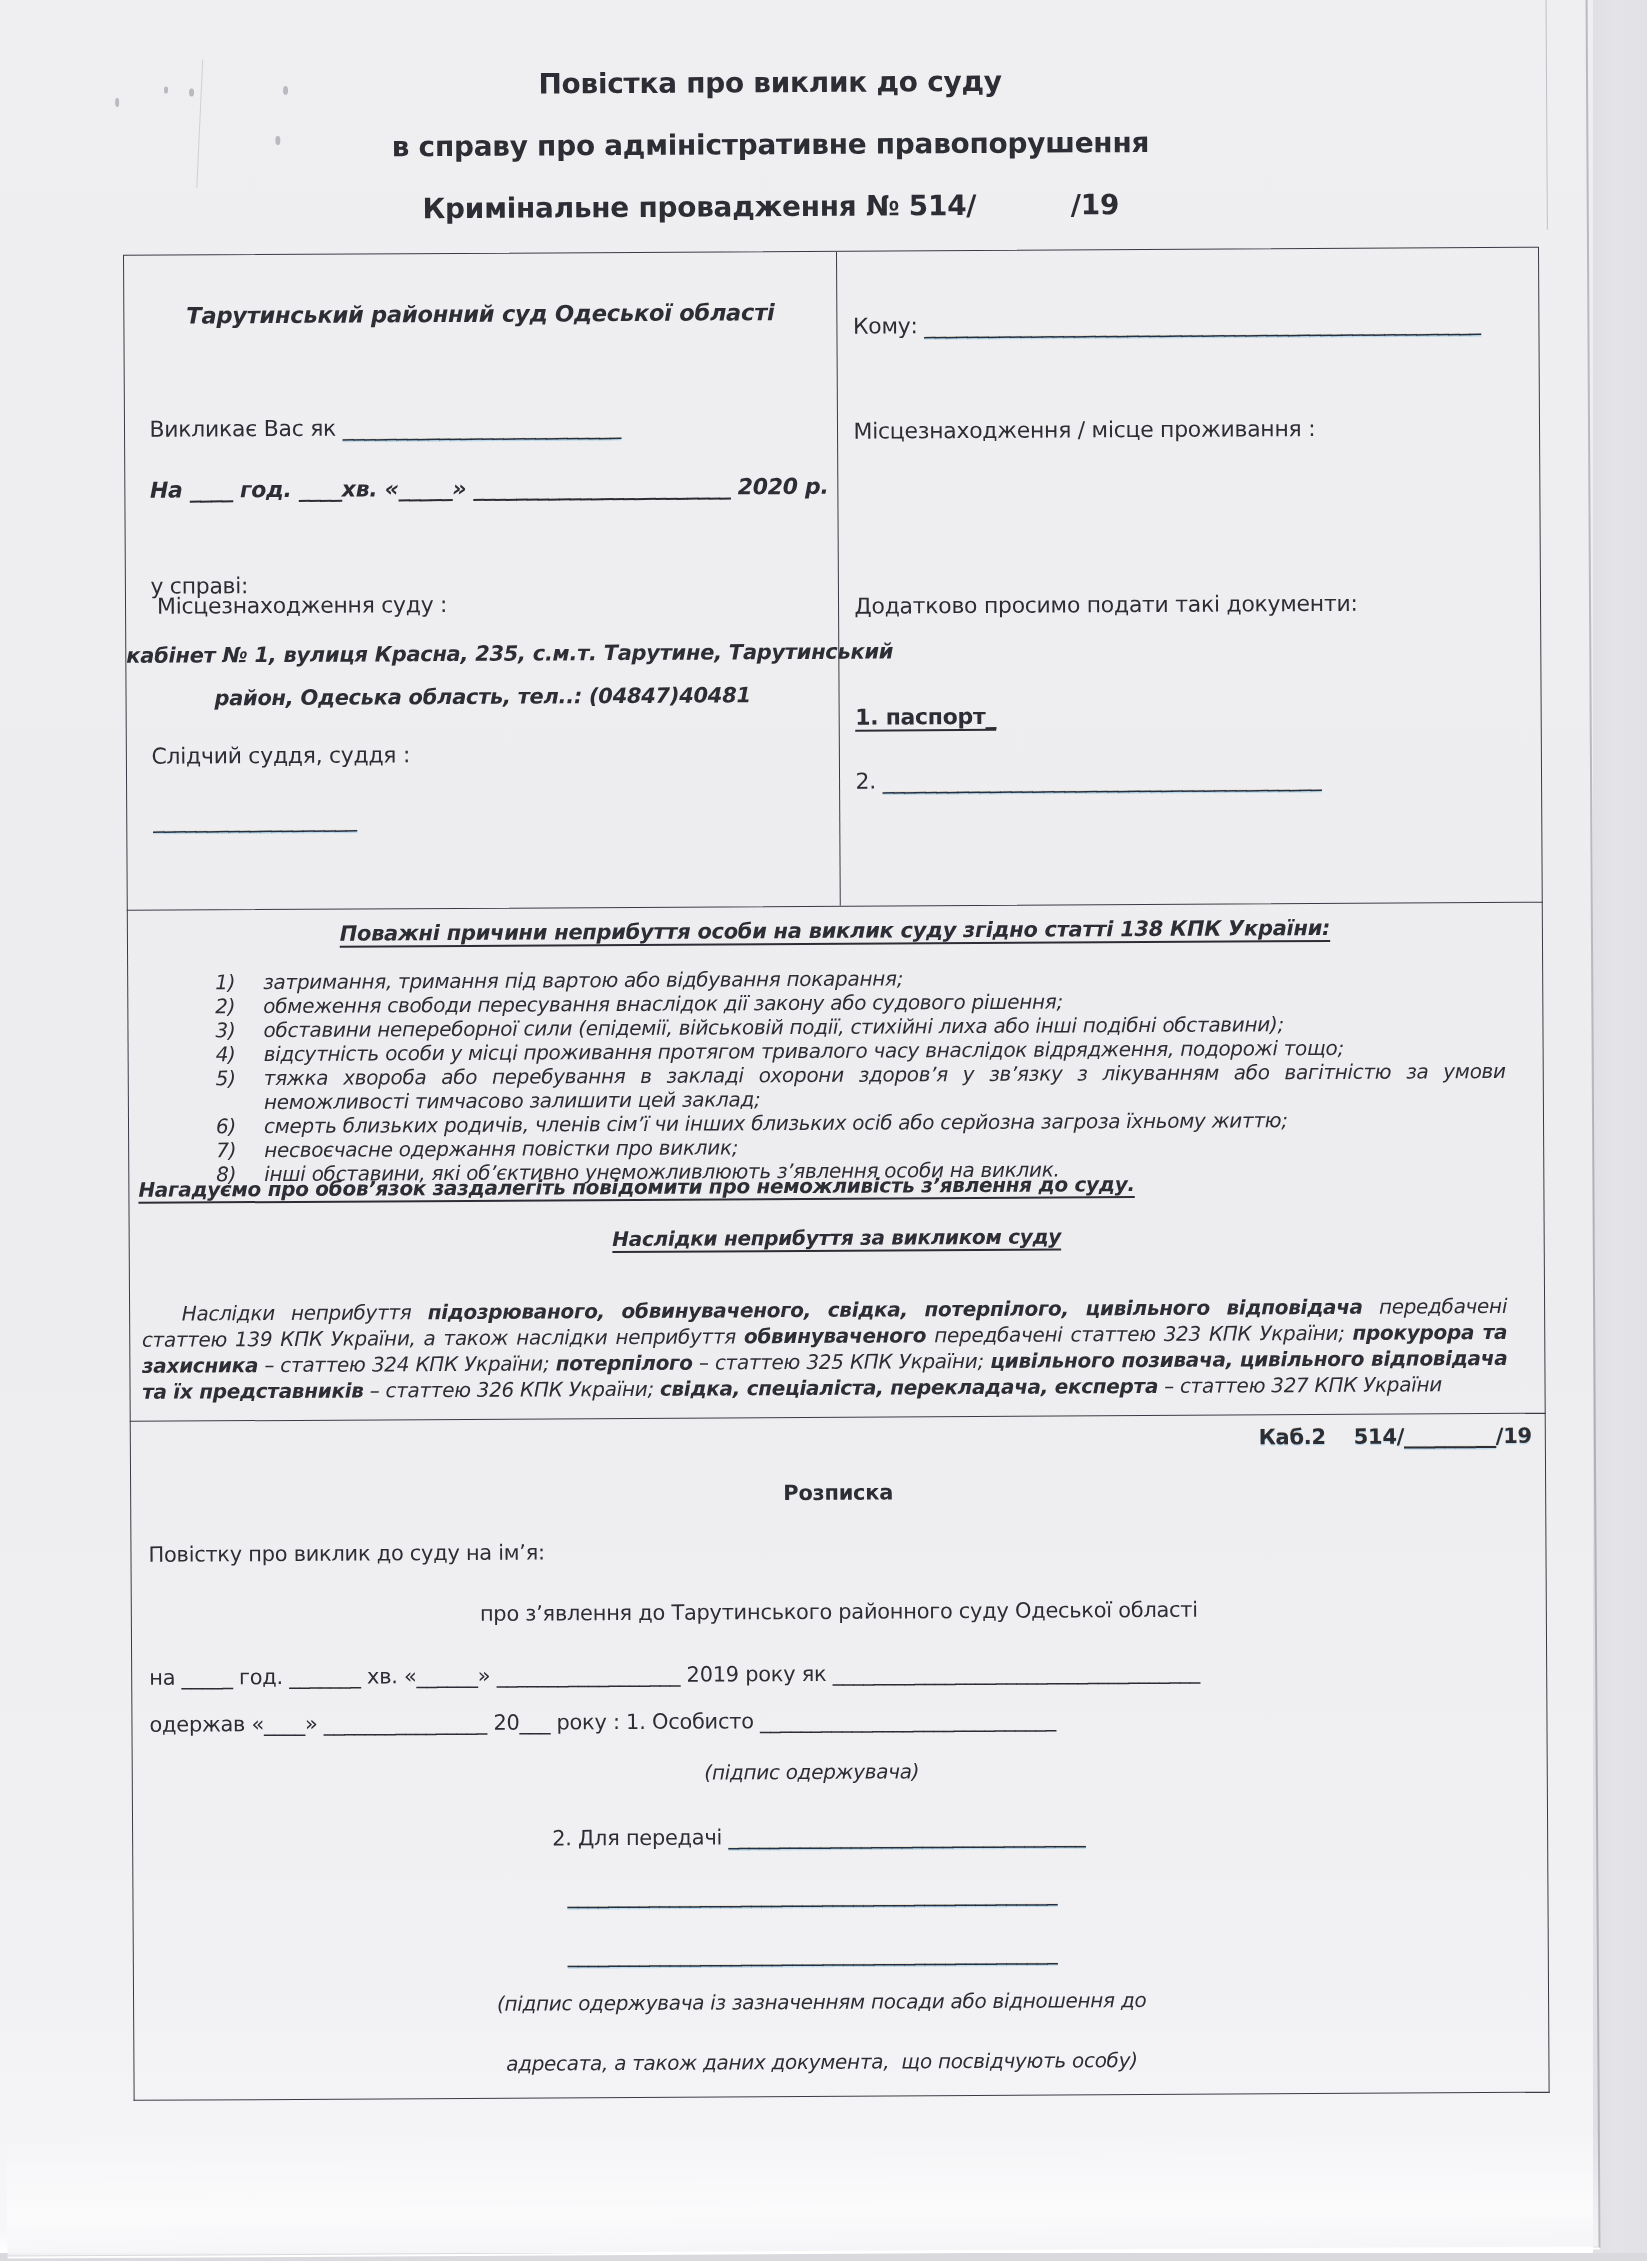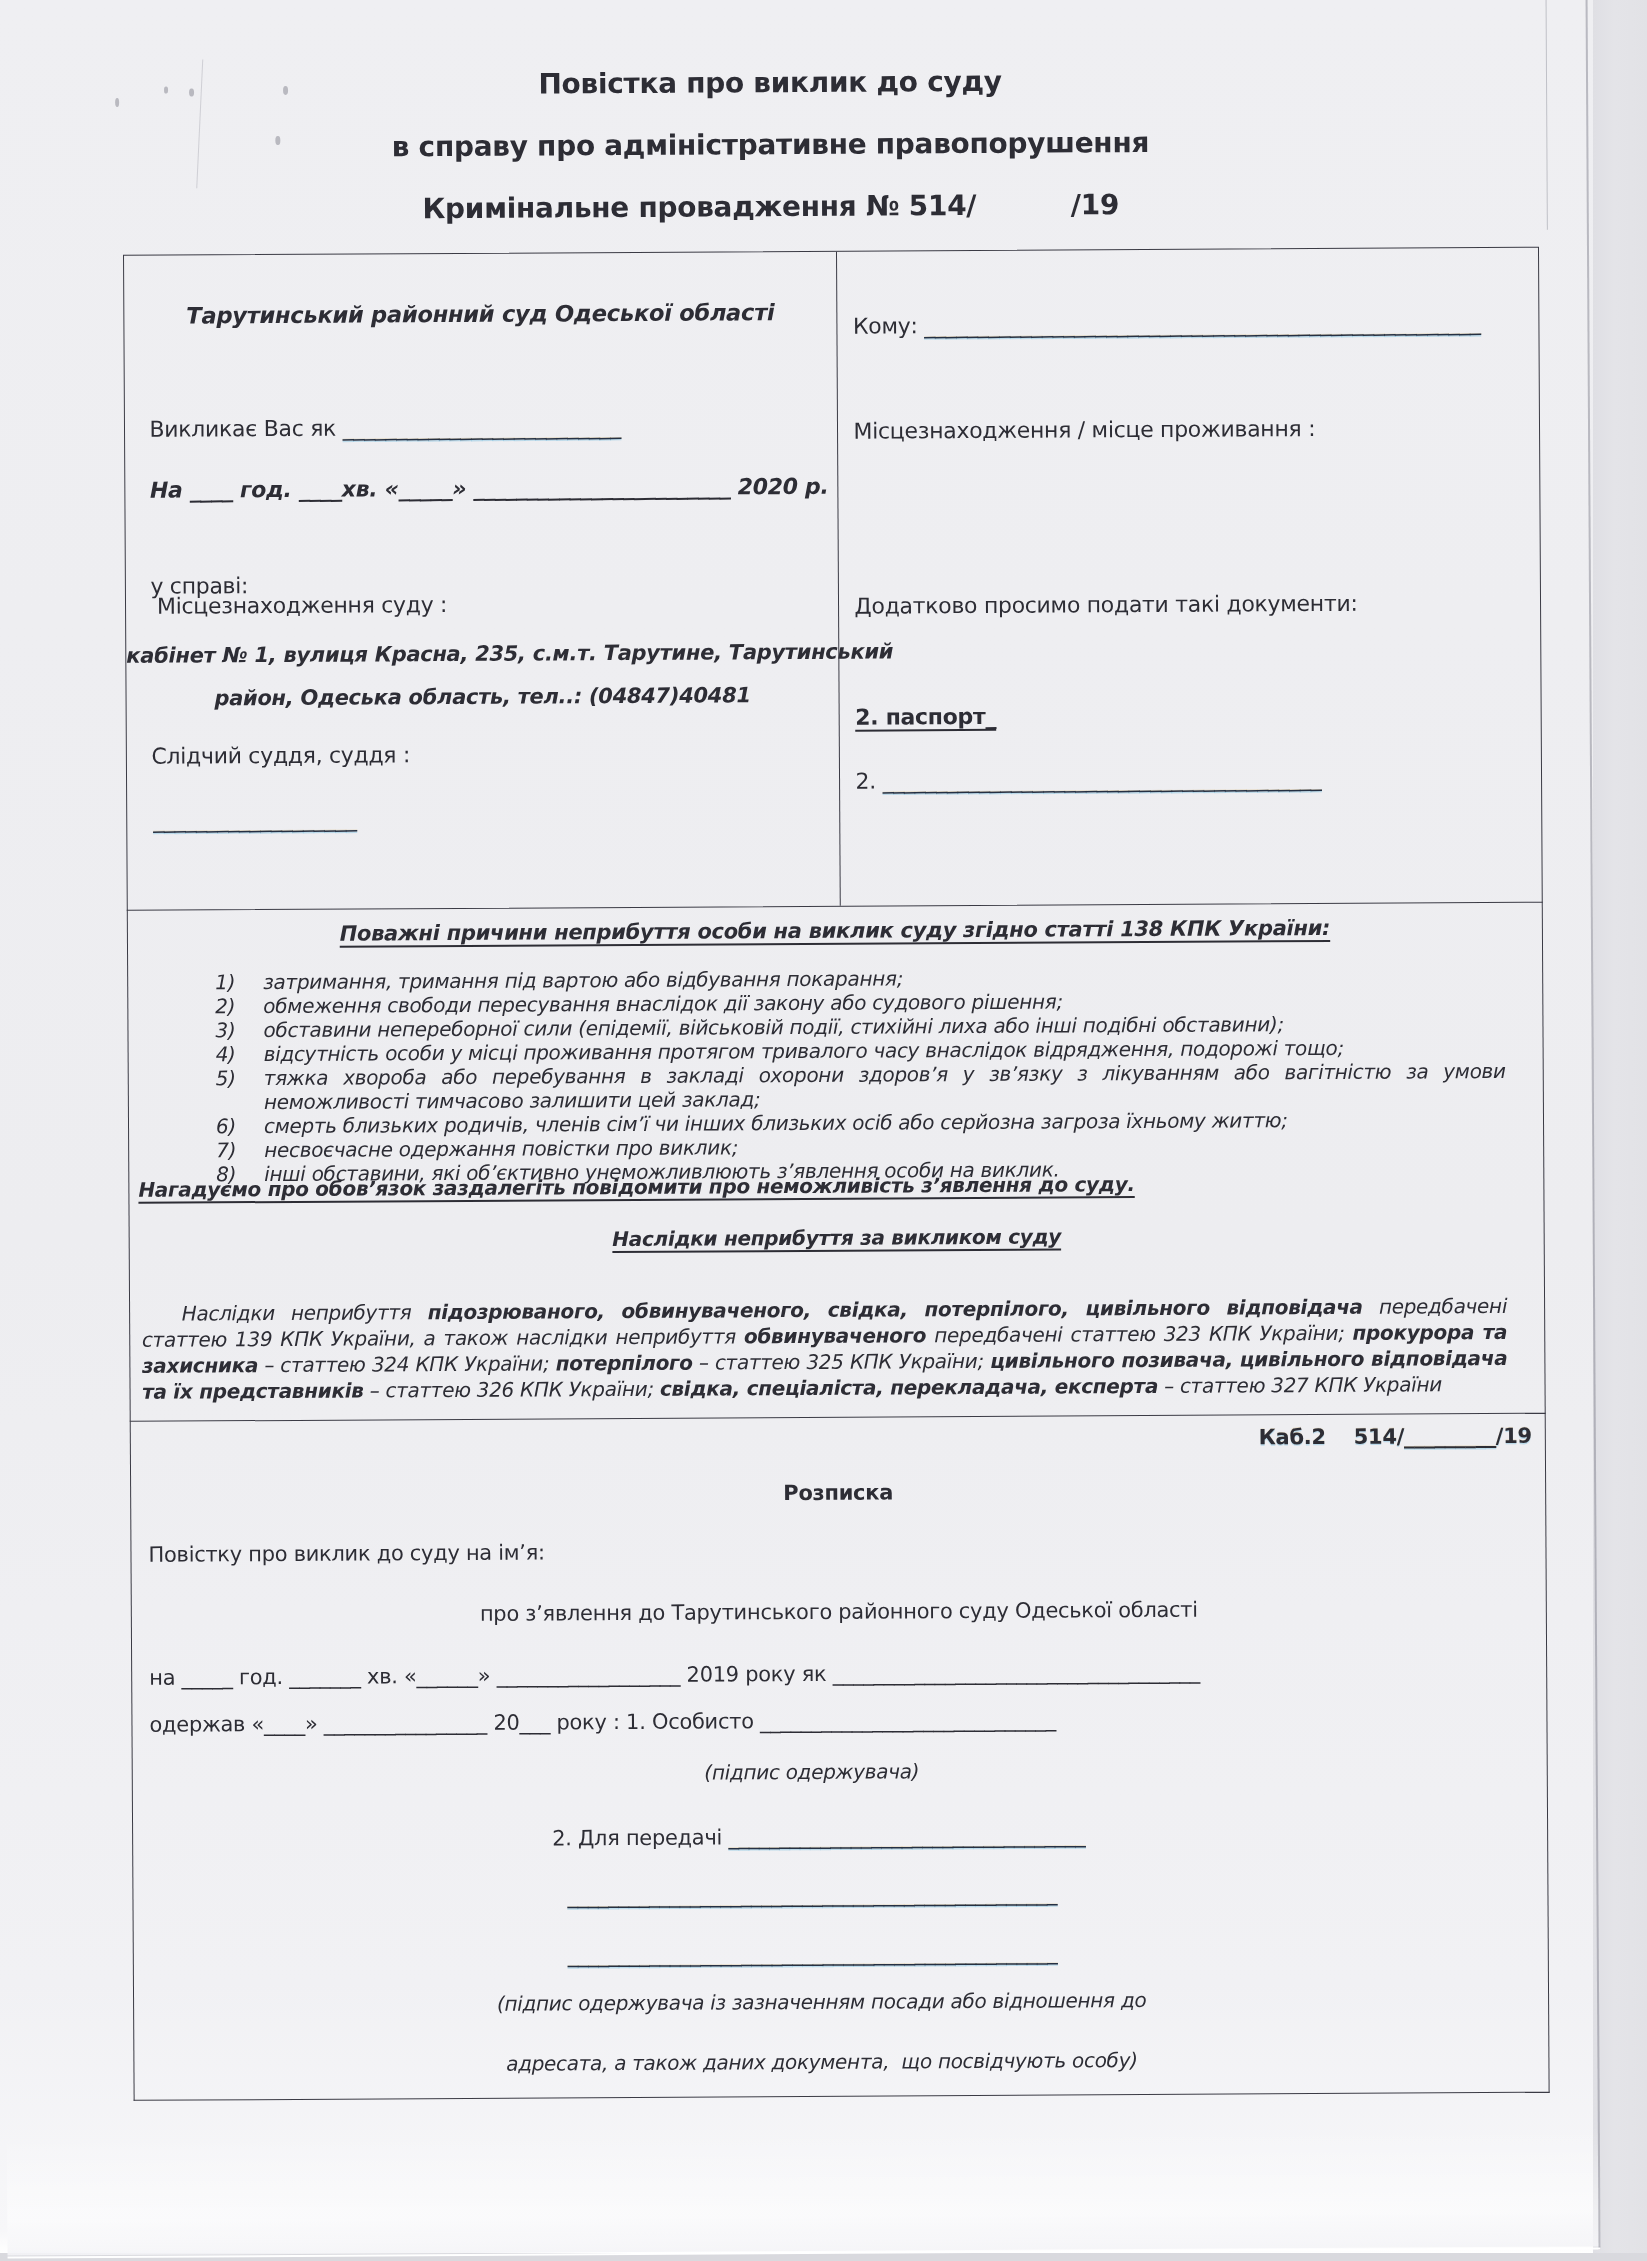--- a/index.html
+++ b/index.html
@@ -87,21 +87,21 @@
       <div class="abs fs34" style="top:338px;left:31px;">Місцезнаходження суду :</div>
       <div class="abs centered bi fs33" style="top:388px;">кабінет № 1, вулиця Красна, 235, с.м.т. Тарутине, Тарутинський</div>
       <div class="abs centered bi fs33" style="top:431px;">район, Одеська область, тел..: (04847)40481</div>
       <div class="abs fs34" style="top:488px;left:24.5px;">Слідчий суддя, суддя :</div>
       <div class="abs fs34 bl" style="top:552px;left:26px;">___________________</div>
     </div>
     <div class="col-right">
       <div class="abs fs34" style="top:62px;left:15.5px;"><span>Кому: </span><span class="bl">____________________________________________________</span></div>
       <div class="abs fs34" style="top:167px;left:15.5px;">Місцезнаходження / місце проживання :</div>
       <div class="abs fs34" style="top:342px;left:15.5px;">Додатково просимо подати такі документи:</div>
-      <div class="abs fs34 u" style="top:453px;left:15.5px;font-weight:bold;">2. паспорт_</div>
+      <div class="abs fs34 u" style="top:453px;left:15.5px;font-weight:bold;">1. паспорт_</div>
       <div class="abs fs34" style="top:517px;left:15.5px;"><span>2. </span><span class="bl">_________________________________________</span></div>
     </div>
   </div>
 
   <div class="frame" id="box2">
     <div class="abs centered bi fs33 u" style="top:13px;">Поважні причини неприбуття особи на виклик суду згідно статті 138 КПК України:</div>
     <div class="reason-list">
       <div class="li"><span class="num">1)</span><span>затримання, тримання під вартою або відбування покарання;</span></div>
       <div class="li"><span class="num">2)</span><span>обмеження свободи пересування внаслідок дії закону або судового рішення;</span></div>
       <div class="li"><span class="num">3)</span><span>обставини непереборної сили (епідемії, військовій події, стихійні лиха або інші подібні обставини);</span></div>

